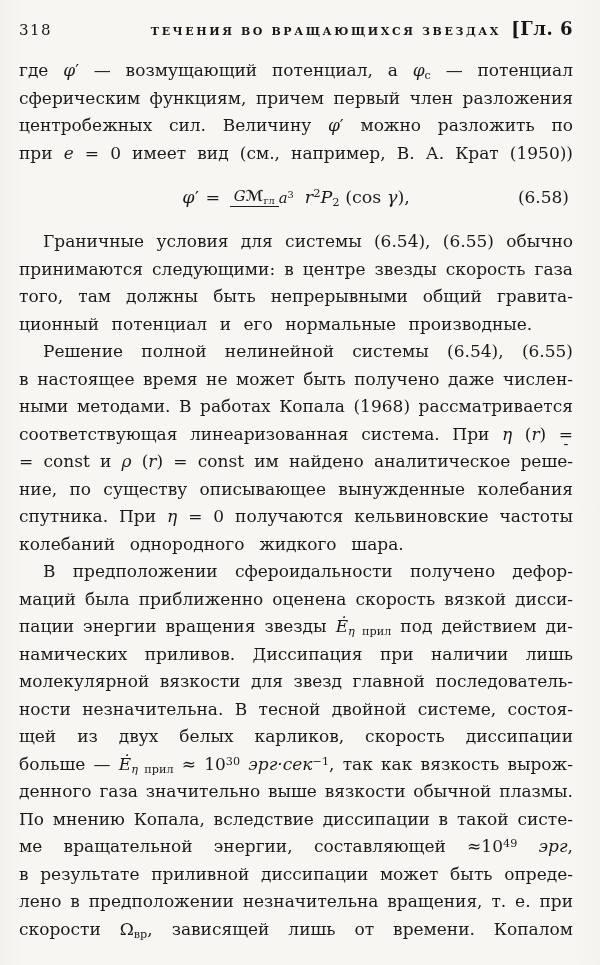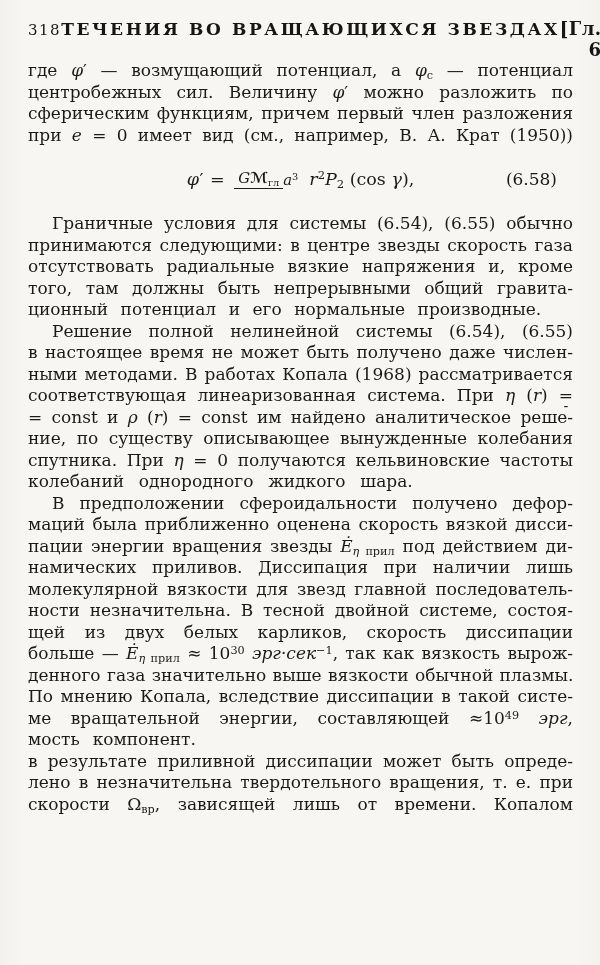--- a/index.html
+++ b/index.html
@@ -6,21 +6,21 @@
   body {
     width: 600px; height: 965px;
     background: #efeeea;
     font-family: "DejaVu Serif", "Liberation Serif", serif;
     -webkit-font-smoothing: antialiased;
   }
   .page {
     position: relative;
     width: 600px; height: 965px;
     box-sizing: border-box;
-    padding: 18px 27px 20px 28px;
+    padding: 18px 27px 20px 19px;
     background: linear-gradient(90deg, #f2f1ed 0%, #f7f6f2 4%, #f7f6f2 96%, #f3f2ee 100%);
     color: #1b1b1b;
     overflow: hidden;
   }
   
   .header {
     display: flex;
     align-items: baseline;
     height: 17px;
     margin-bottom: 25px;
@@ -28,21 +28,21 @@
   .page-number {
     width: 72px;
     font-size: 15px;
     letter-spacing: 1.5px;
     color: #181818;
   }
   .running-title {
     flex: 1;
     text-align: right;
     font-weight: bold;
-    font-size: 17px;
+    font-size: 11px;
     letter-spacing: 2.6px;
     white-space: nowrap;
     color: #161616;
   }
   .chapter-label {
     width: 72px;
     text-align: right;
     font-weight: bold;
     font-size: 18px;
     letter-spacing: 0.5px;
@@ -54,20 +54,21 @@
     color: #1a1a1a;
   }
   .para { margin: 0; }
   .line {
     line-height: 21.5px;
     height: 21.5px;
     text-align: justify;
     text-align-last: justify;
     word-spacing: 1px;
     white-space: nowrap; 
+    margin-top: 6px;
   }
   .line.lastline {
     text-align-last: left;
     white-space: nowrap;
   }
   .line.indent { text-indent: 24px; }
   .line i { font-style: italic; }
   sub, sup {
     font-size: 0.66em;
     line-height: 0;
@@ -101,64 +102,63 @@
   }
   .frac .num {
     padding: 0 4px 1px 4px;
     border-bottom: 1.4px solid #1b1b1b;
   }
   .frac .den { padding-top: 1px; }
   .scriptM { font-family: "DejaVu Sans", "DejaVu Serif", serif; font-weight: bold; font-size: 1.02em; }
   .f-rhs { margin-left: 6px; }
   .f-num {
     position: absolute;
-    right: 16px; top: 50%;
+    right: 4px; top: 50%;
     transform: translateY(-50%);
     font-size: 17px;
   }
 </style>
 </head>
 <body>
 
 <div class="page">
 
   <div class="header">
     <span class="page-number">318</span>
     <span class="running-title">ТЕЧЕНИЯ ВО ВРАЩАЮЩИХСЯ ЗВЕЗДАХ</span>
     <span class="chapter-label">[Гл. 6</span>
   </div>
 
   <div class="text-column">
 
     <div>
         <div class="para">
           <div class="line">где <i>φ</i>′ — возмущающий потенциал, а <i>φ</i><sub>с</sub> — потенциал</div>
+          <div class="line">сферическим функциям, причем первый член разложения</div>
           <div class="line">центробежных сил. Величину <i>φ</i>′ можно разложить по</div>
-          <div class="line">сферическим функциям, причем первый член разложения</div>
           <div class="line">при <i>e</i> = 0 имеет вид (см., например, В. А. Крат (1950))</div>
         </div>
       </div>
 
     <div class="formula">
       <span class="f-body">
         <span class="f-lhs"><i>φ</i>′ =</span>
         <span class="frac">
           <span class="num"><i>G</i><span class="scriptM">ℳ</span><sub>гл</sub></span>
           <span class="den"><i>a</i><sup>3</sup></span>
         </span>
         <span class="f-rhs"><i>r</i><sup>2</sup><i>P</i><sub>2</sub> (cos <i>γ</i>),</span>
       </span>
       <span class="f-num">(6.58)</span>
     </div>
 
     <div>
         <div class="para">
           <div class="line indent">Граничные условия для системы (6.54), (6.55) обычно</div>
           <div class="line">принимаются следующими: в центре звезды скорость газа</div>
-          <div class="line">отсутствовать радиальные вязкие напряжения и, кроме</div>
           <div class="line">того, там должны быть непрерывными общий гравита-</div>
           <div class="line lastline" style="word-spacing: 0.42em;">ционный потенциал и его нормальные производные.</div>
         </div>
         <div class="para">
           <div class="line indent">Решение полной нелинейной системы (6.54), (6.55)</div>
           <div class="line">в настоящее время не может быть получено даже числен-</div>
           <div class="line">ными методами. В работах Копала (1968) рассматривается</div>
           <div class="line">соответствующая линеаризованная система. При <i>η</i> (<i>r</i>) <span class="eqbrk">=<span class="ebd">-</span></span></div>
           <div class="line">= const и <i>ρ</i> (<i>r</i>) = const им найдено аналитическое реше-</div>
           <div class="line">ние, по существу описывающее вынужденные колебания</div>
@@ -170,23 +170,22 @@
           <div class="line">маций была приближенно оценена скорость вязкой дисси-</div>
           <div class="line">пации энергии вращения звезды <i>Ė</i><sub><i>η</i> прил</sub> под действием ди-</div>
           <div class="line">намических приливов. Диссипация при наличии лишь</div>
           <div class="line">молекулярной вязкости для звезд главной последователь-</div>
           <div class="line">ности незначительна. В тесной двойной системе, состоя-</div>
           <div class="line">щей из двух белых карликов, скорость диссипации</div>
           <div class="line">больше — <i>Ė</i><sub><i>η</i> прил</sub> ≈ 10<sup>30</sup> <i>эрг·сек</i><sup>−1</sup>, так как вязкость вырож-</div>
           <div class="line">денного газа значительно выше вязкости обычной плазмы.</div>
           <div class="line">По мнению Копала, вследствие диссипации в такой систе-</div>
           <div class="line">ме вращательной энергии, составляющей ≈10<sup>49</sup> <i>эрг</i>,</div>
-          <div class="line lastline" style="word-spacing: 0.45em;">мость компонент.</div>
         </div>
         <div class="para">
           <div class="line">в результате приливной диссипации может быть опреде-</div>
-          <div class="line">лено в незначительна твердотельного вращения, т. е. при</div>
+          <div class="line">лено в предположении незначительна вращения, т. е. при</div>
           <div class="line">скорости Ω<sub>вр</sub>, зависящей лишь от времени. Копалом</div>
         </div>
       </div>
 
   </div>
 </div>
 
 </body></html>

